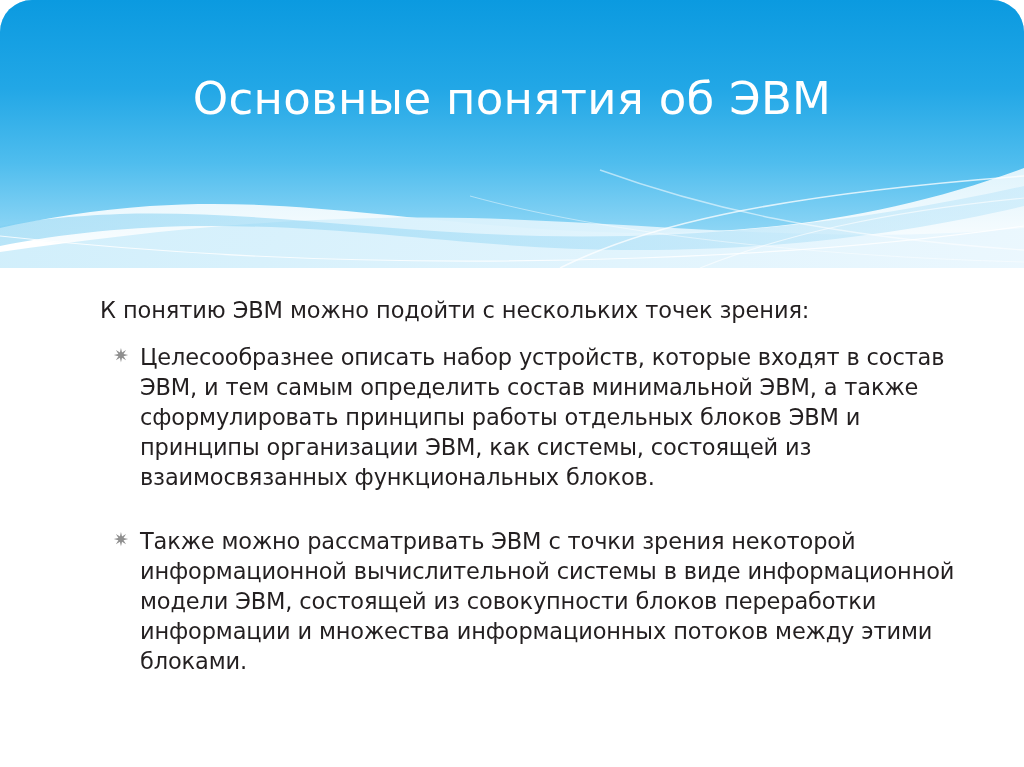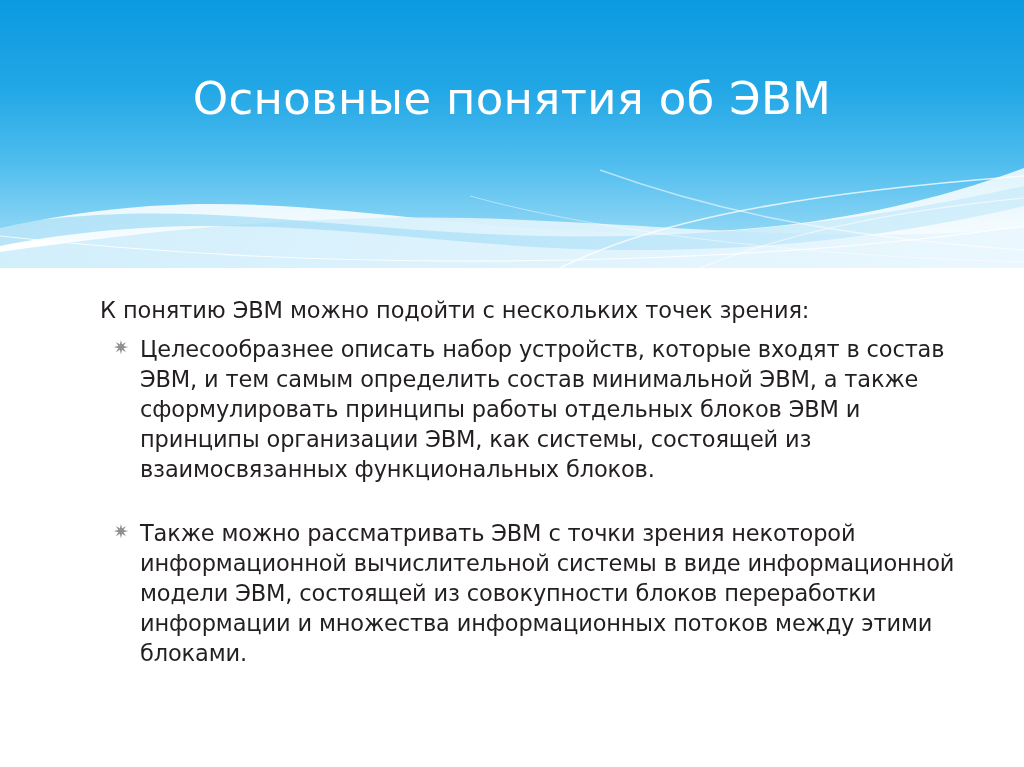--- a/index.html
+++ b/index.html
@@ -12,20 +12,21 @@
     background: #ffffff;
     font-family: "DejaVu Sans", sans-serif;
     overflow: hidden;
   }
   .slide {
     position: relative;
     width: 1024px;
     height: 767px;
     background: #ffffff;
     overflow: hidden;
+    border-radius: 32px;
   }
 
   
   .header {
     position: absolute;
     left: 0;
     top: 0;
     width: 1024px;
     height: 268px;
     overflow: hidden;
@@ -52,21 +53,21 @@
     position: absolute;
     left: 100px;
     top: 296px;
     width: 860px;
     color: #231f20;
   }
   .lead {
     font-size: 22.5px;
     line-height: 1.32;
     color: #231f20;
-    margin: 0 0 8px 0;
+    margin: 0 0 16px 0;
     letter-spacing: -0.1px;
   }
   .bullets {
     margin: 0;
     padding: 0;
     list-style: none;
   }
   .bullet {
     position: relative;
     padding-left: 40px;

